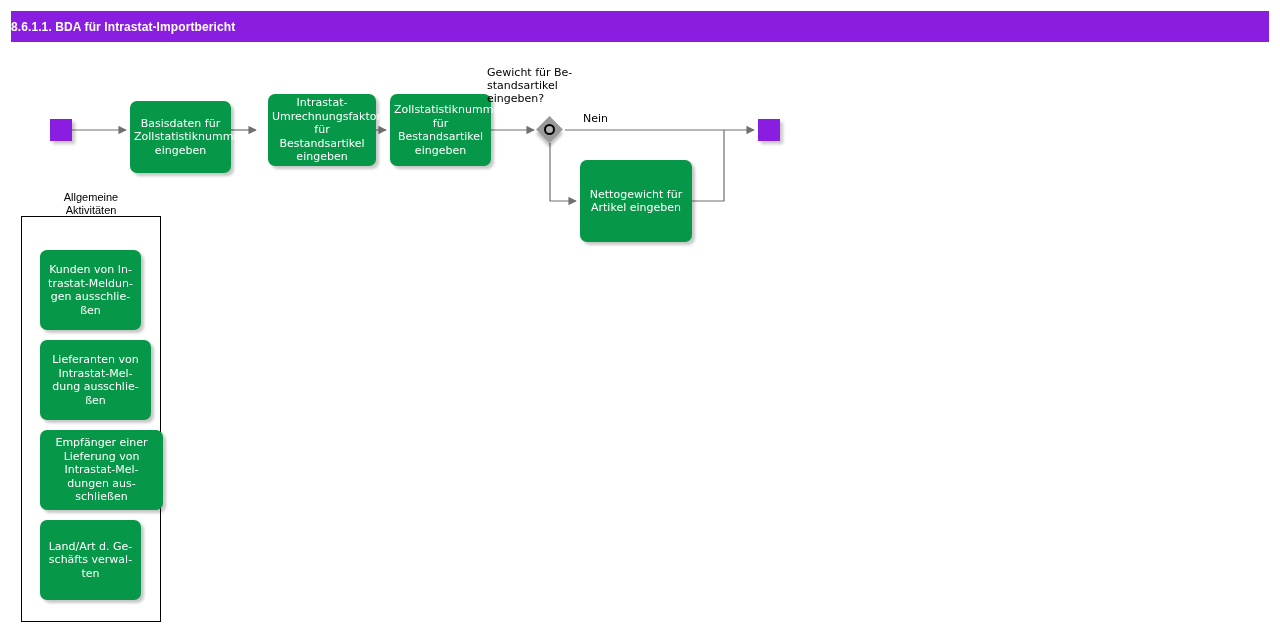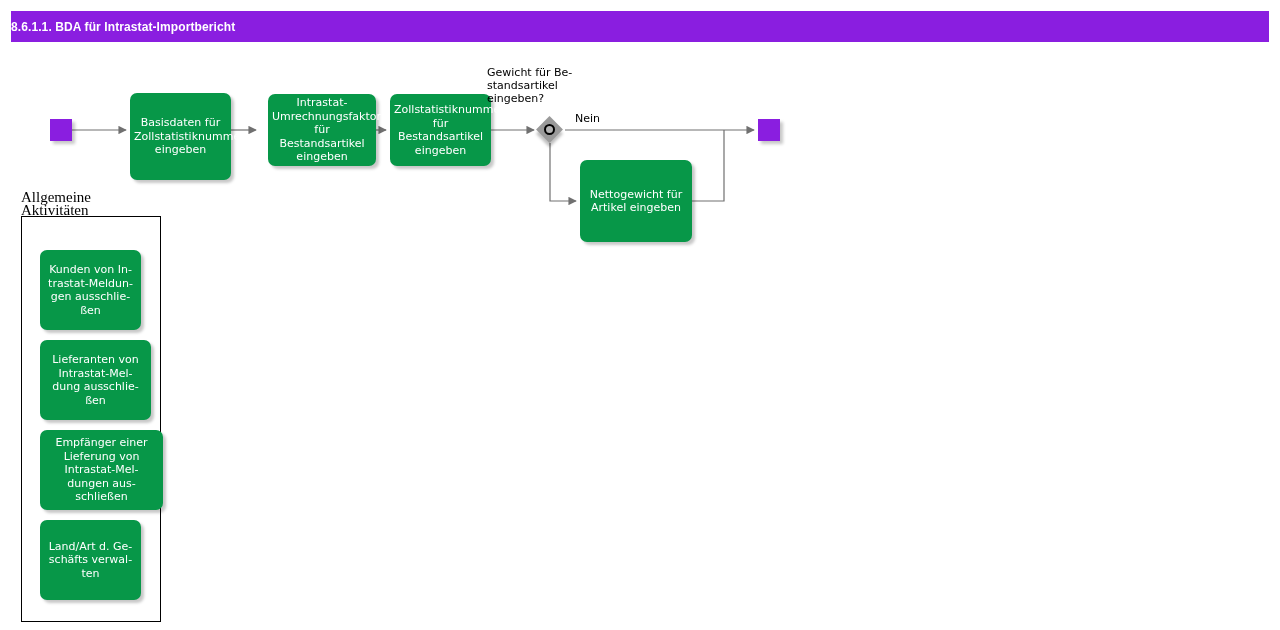--- a/index.html
+++ b/index.html
@@ -115,41 +115,42 @@
     line-height: 13px;
     color: #000000;
     text-align: left;
     white-space: pre-line;
   }
   .branch-label {
     position: absolute;
     font-family: "DejaVu Sans", sans-serif;
     font-size: 11px;
     color: #000000;
+    margin-left: 8px;
   }
 
   
   #group-box {
     position: absolute;
     left: 21px;
     top: 216px;
     width: 140px;
     height: 406px;
     border: 1px solid #000000;
     background: transparent;
     box-sizing: border-box;
   }
   #group-label {
     position: absolute;
     left: 21px;
     top: 191px;
     width: 140px;
-    text-align: left;
-    font-family: Liberation Serif, serif;
-    font-size: 15px;
+    text-align: center;
+    font-family: Liberation Sans, sans-serif;
+    font-size: 11px;
     line-height: 13px;
     color: #000000;
     white-space: pre-line;
   }
 </style>
 </head>
 <body>
 
 <div id="title-bar">
   <span class="title-text">8.6.1.1. BDA für Intrastat-Importbericht</span>
@@ -174,21 +175,21 @@
 
     <path d="M 565 130 L 754 130" stroke="#707070" stroke-width="1.2" fill="none" marker-end="url(#arrow)"></path>
 
     <path d="M 550 143 L 550 201 L 576 201" stroke="#707070" stroke-width="1.2" fill="none" marker-end="url(#arrow)"></path>
 
     <path d="M 680 201 L 724 201 L 724 130" stroke="#707070" stroke-width="1.2" fill="none"></path>
   </svg>
 
   <div class="terminator" style="left:50px; top:119px;"></div>
 
-  <div class="task" style="left:130px; top:93px; width:101px; height:87px;">
+  <div class="task" style="left:130px; top:101px; width:101px; height:72px;">
     <span>Basisdaten für Zollstatistiknummer eingeben</span>
   </div>
 
   <div class="task" style="left:260px; top:94px; width:108px; height:72px;margin-left:8px;">
     <span>Intrastat-Umrechnungsfaktor für Bestandsartikel eingeben</span>
   </div>
 
   <div class="task" style="left:390px; top:94px; width:101px; height:72px;">
     <span>Zollstatistiknummer für Bestandsartikel eingeben</span>
   </div>

